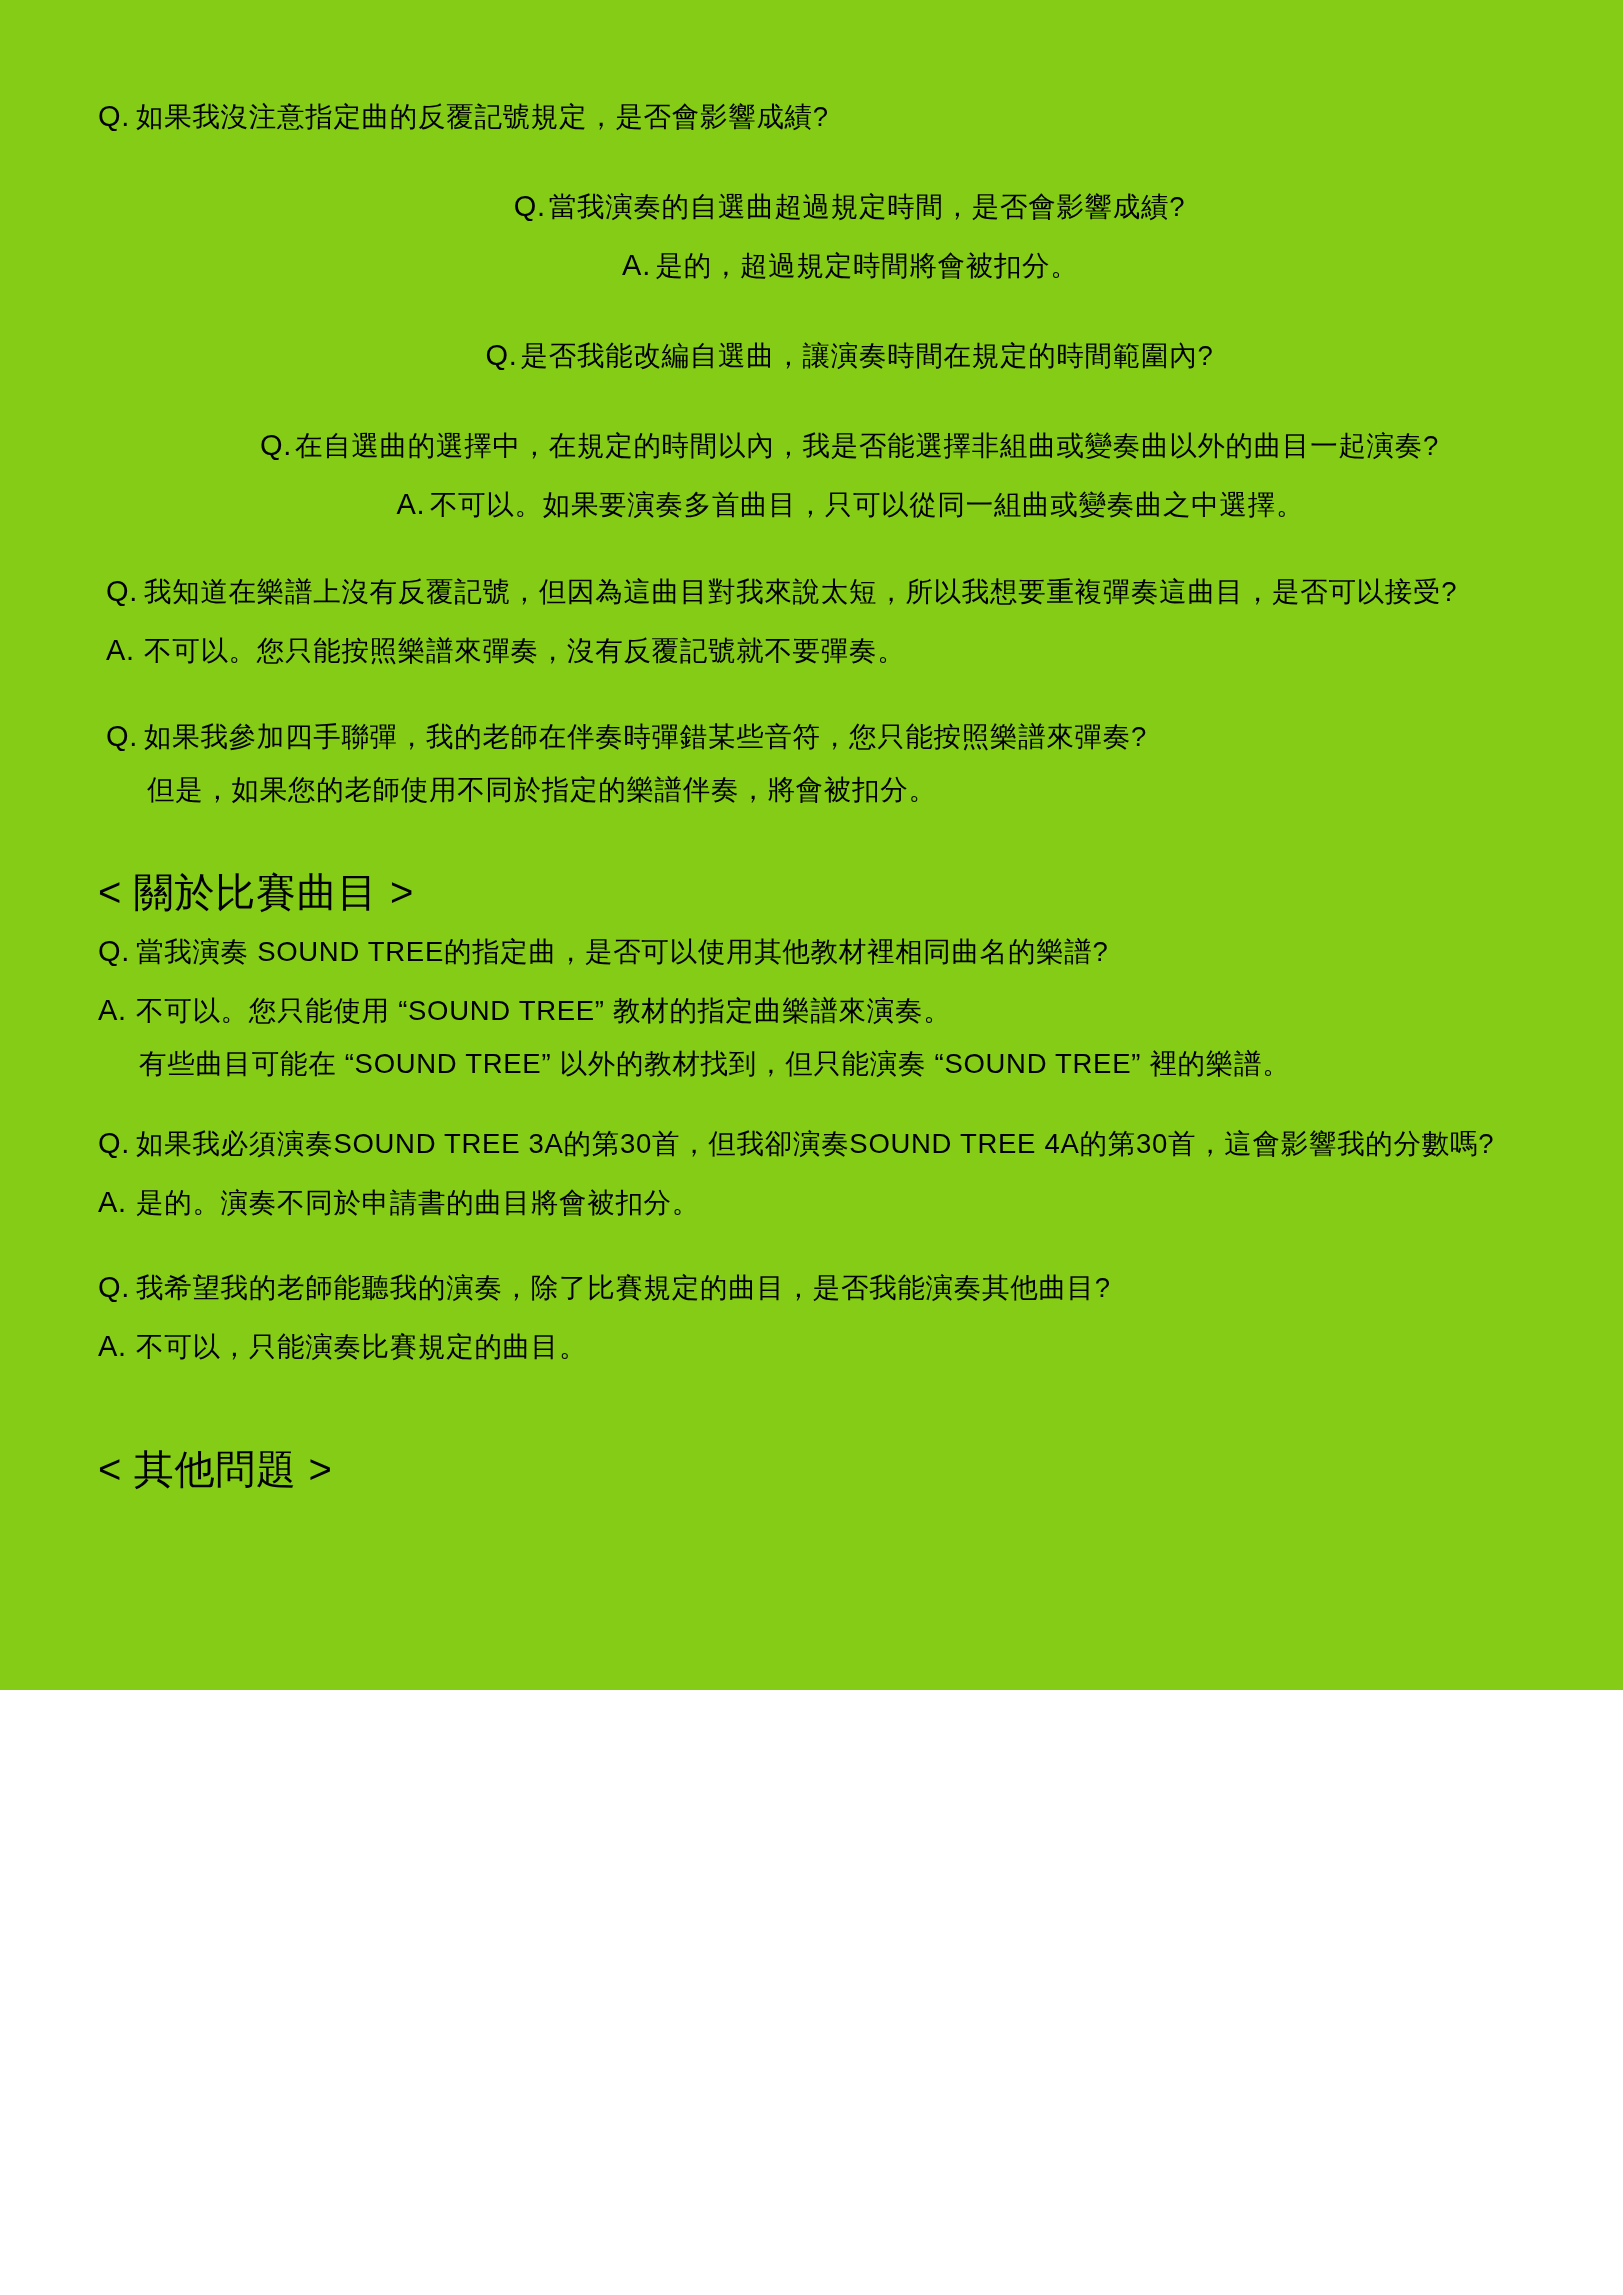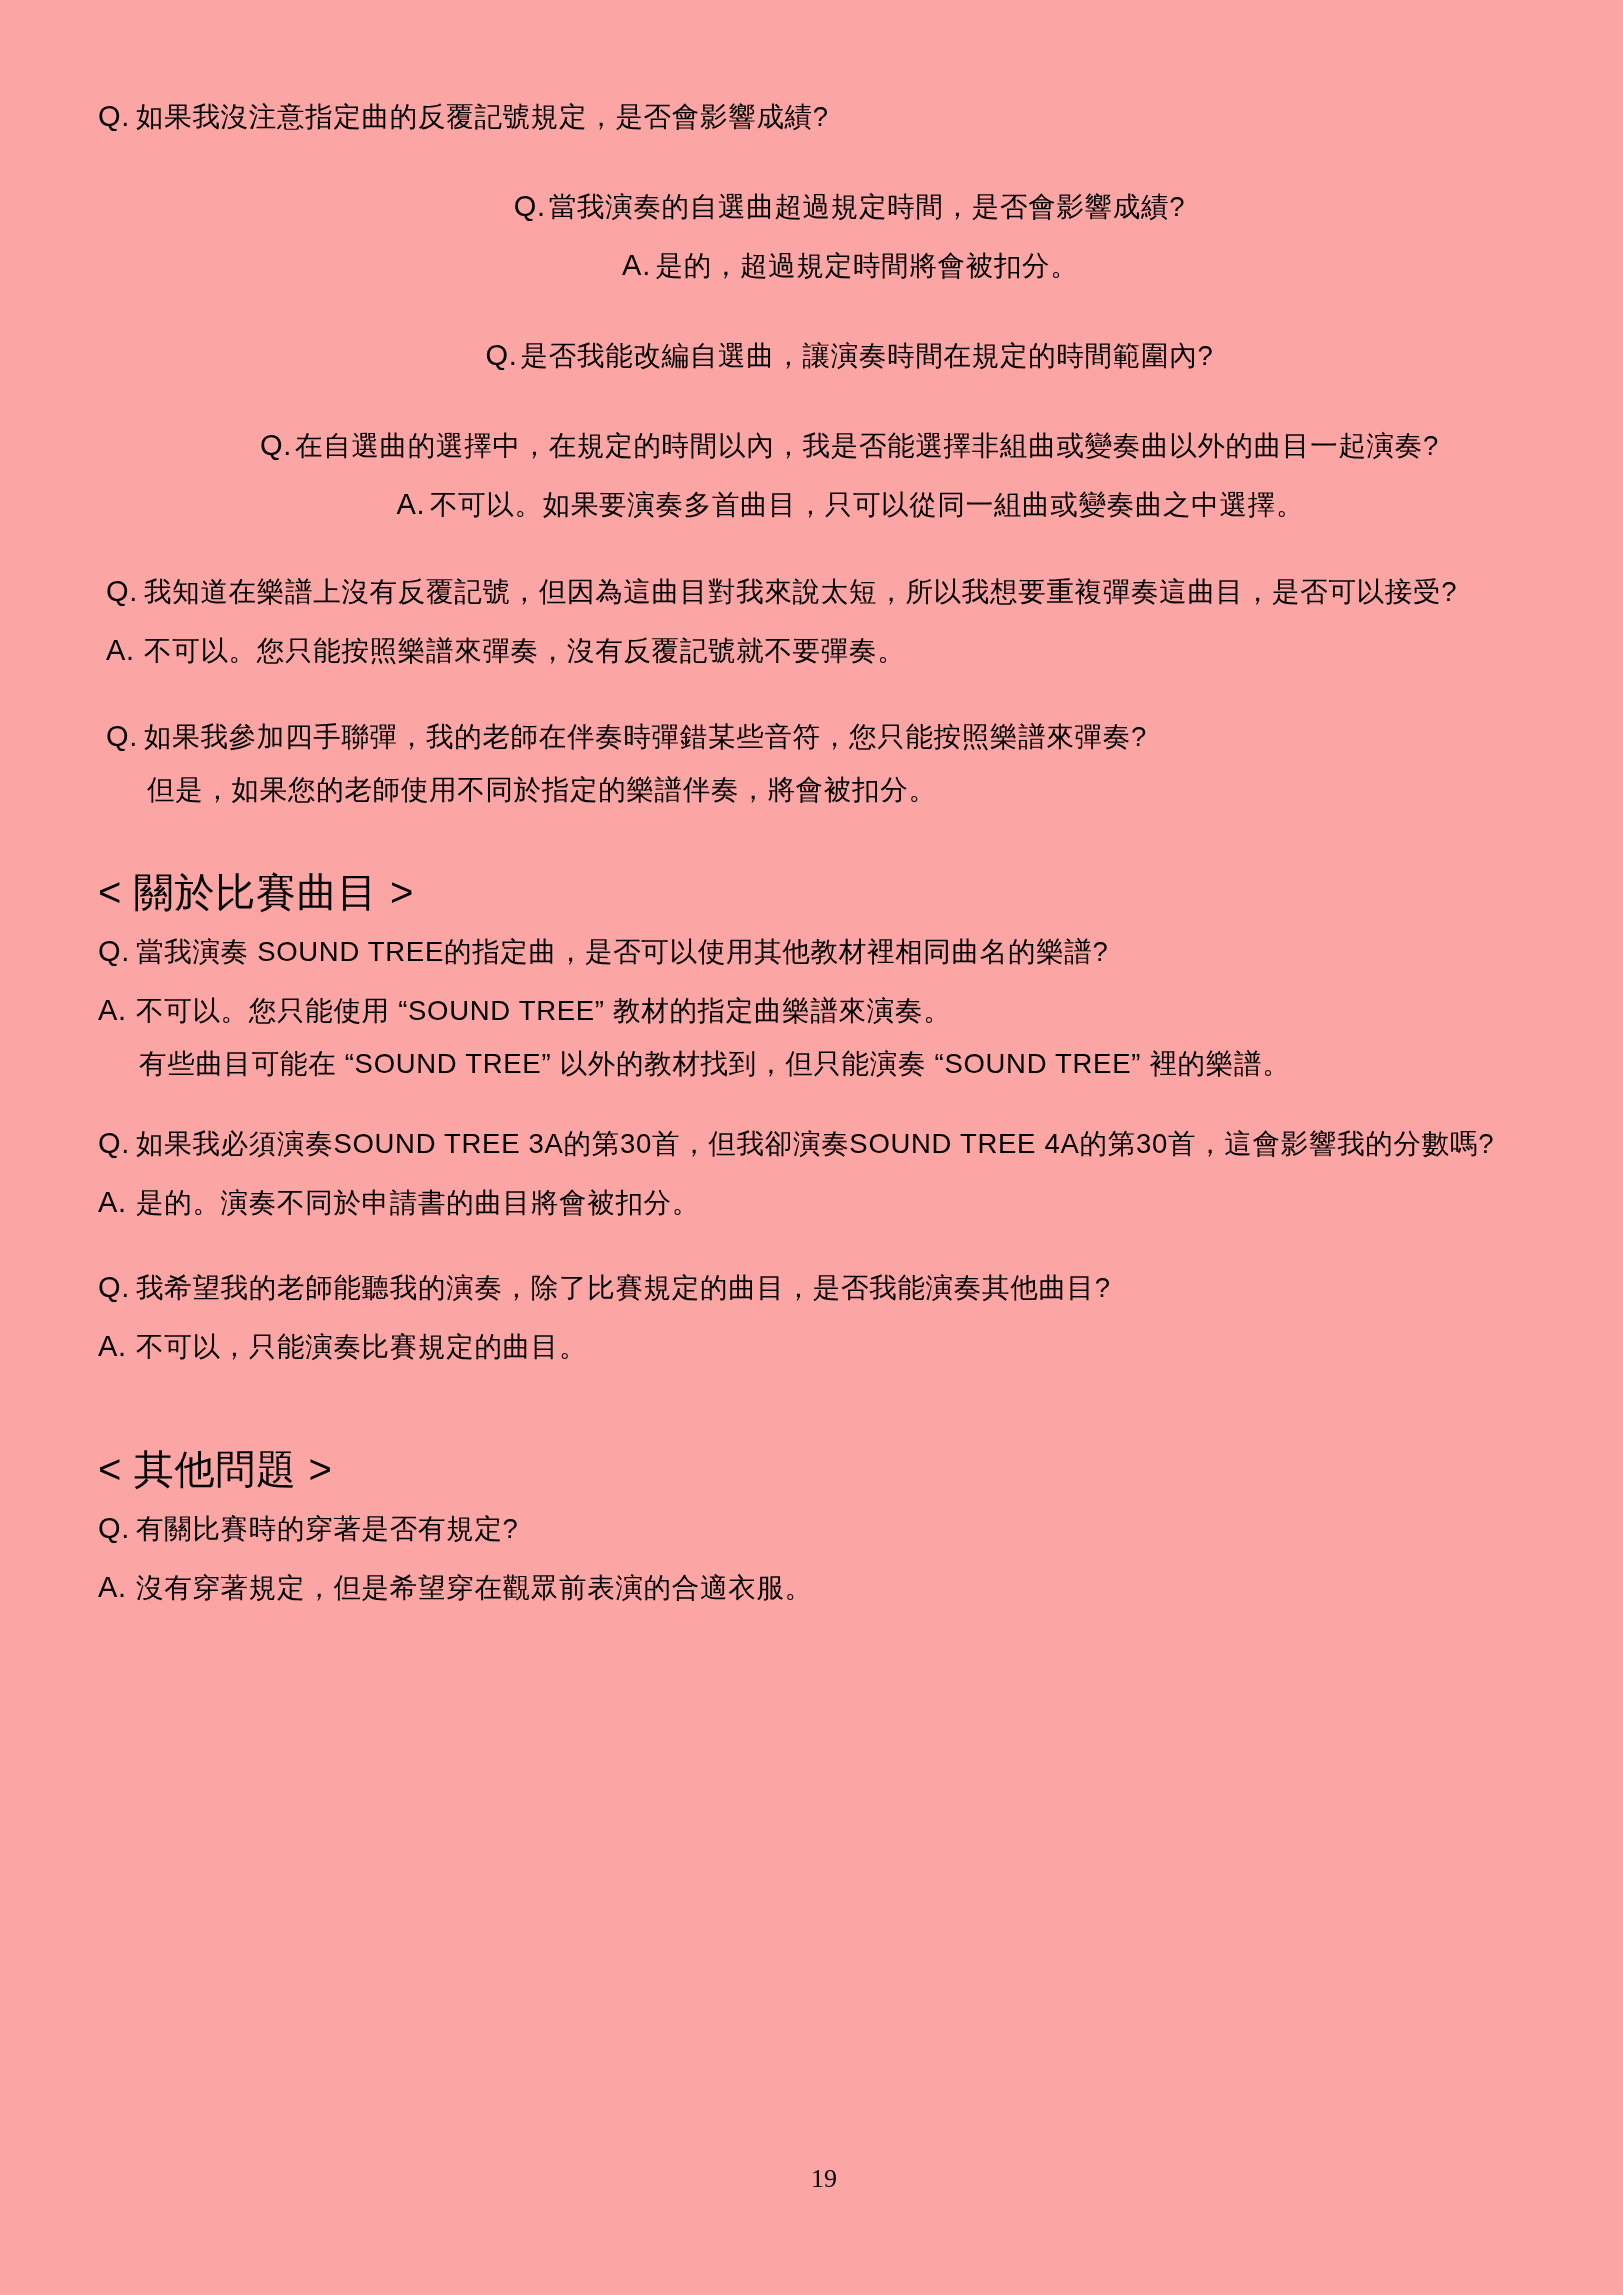--- a/index.html
+++ b/index.html
@@ -1,20 +1,20 @@
 <!DOCTYPE html>
 <html lang="zh-Hant" style="font-size:10.5px"><head>
 <meta charset="utf-8">
 <style>
   html, body { margin: 0; padding: 0; background: #ffffff; }
   .page {
     position: relative;
     width: 1624px;
-    height: 2295px;
-    background: #fca5a5;
+    height: 1690px;
+    background: #84cc16;
     color: #000000;
     font-family: "Liberation Sans", "DejaVu Sans", sans-serif;
     overflow: hidden;
   }
   .content { padding: 87px 26px 0 98px; }
   .ln {
     margin: 0;
     font-size: 27.5px;
     line-height: 59px;
     letter-spacing: 0.7px;
@@ -95,22 +95,18 @@
       <p class="ln"><span class="label">A.</span><span>是的。演奏不同於申請書的曲目將會被扣分。</span></p>
     </div>
 
     <div class="mt40">
       <p class="ln"><span class="label">Q.</span><span>我希望我的老師能聽我的演奏，除了比賽規定的曲目，是否我能演奏其他曲目?</span></p>
       <p class="ln"><span class="label">A.</span><span>不可以，只能演奏比賽規定的曲目。</span></p>
     </div>
 
     <p class="ln heading mt98">&lt; 其他問題 &gt;</p>
 
-    <div>
-      <p class="ln"><span class="label">Q.</span><span>有關比賽時的穿著是否有規定?</span></p>
-      <p class="ln"><span class="label">A.</span><span>沒有穿著規定，但是希望穿在觀眾前表演的合適衣服。</span></p>
-    </div>
 
   </div>
 
   <div class="footer">19</div>
 </div>
 
 
 </body></html>

